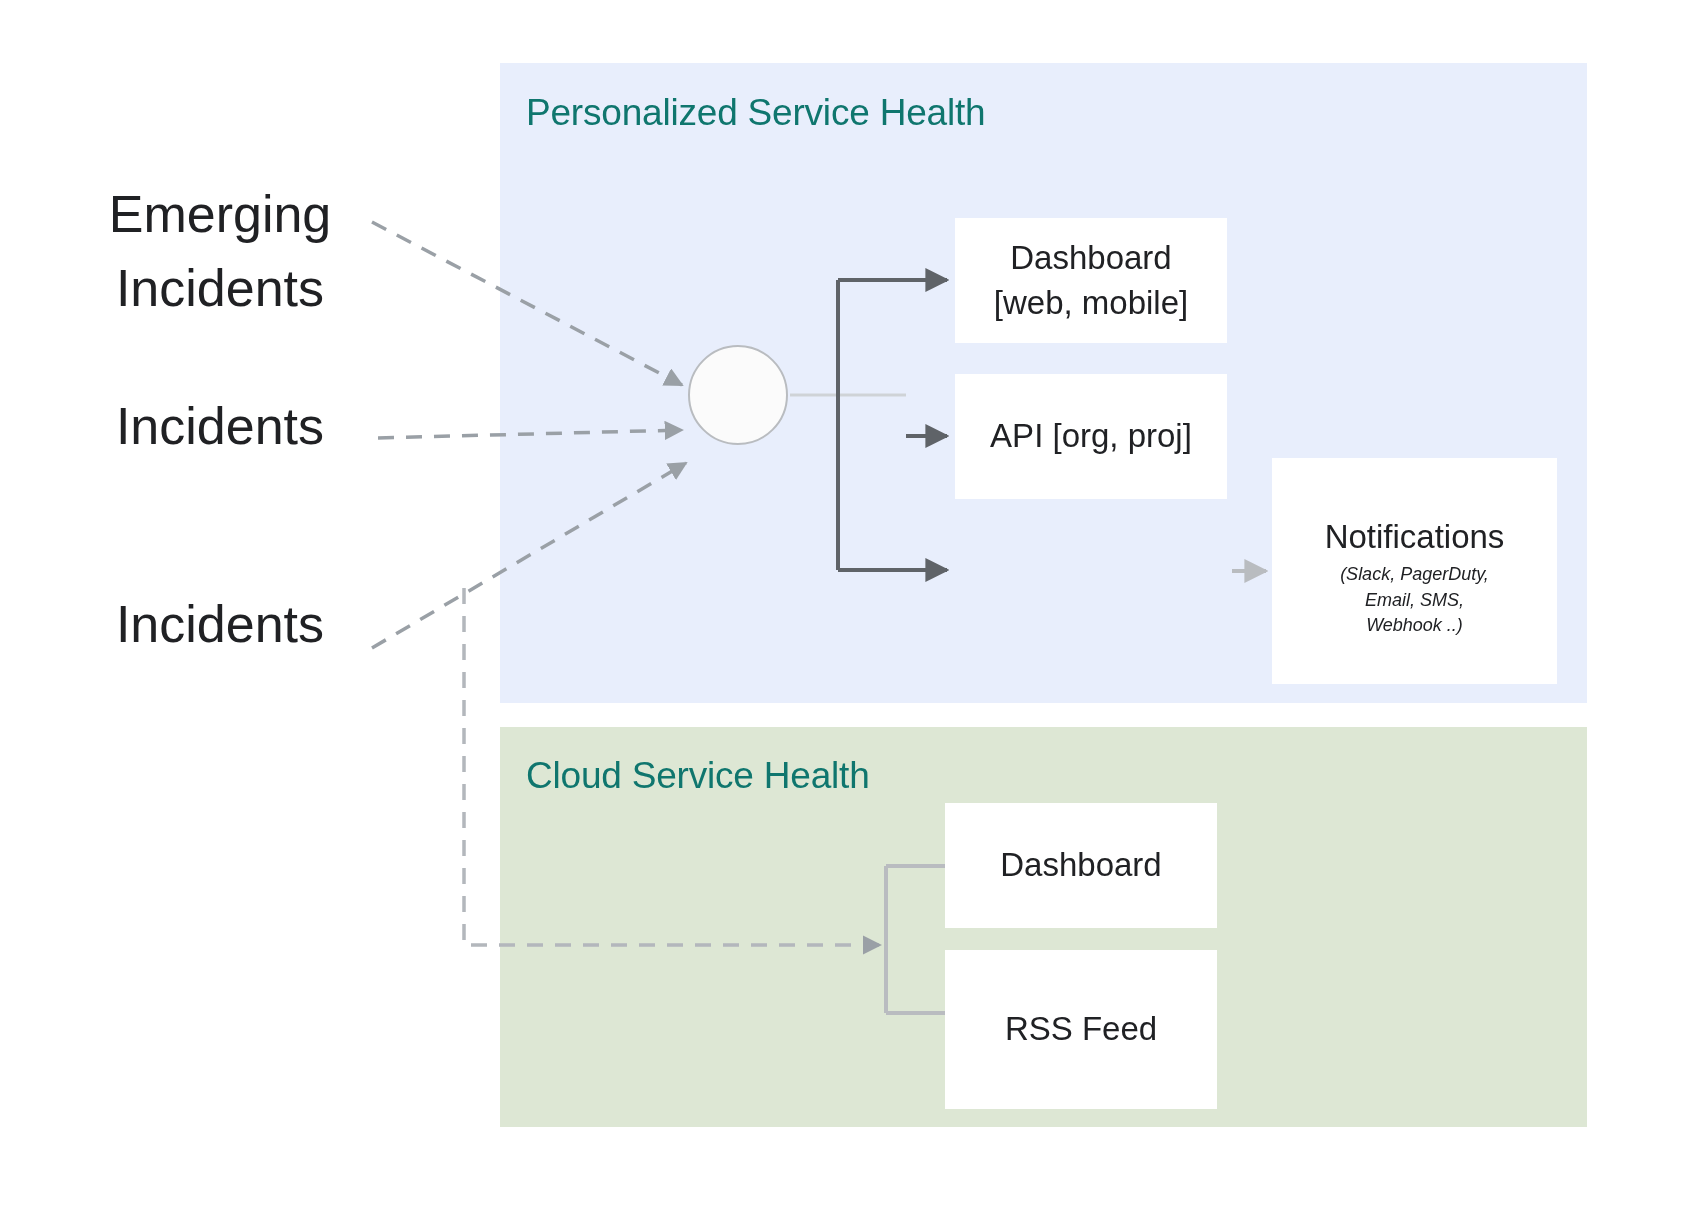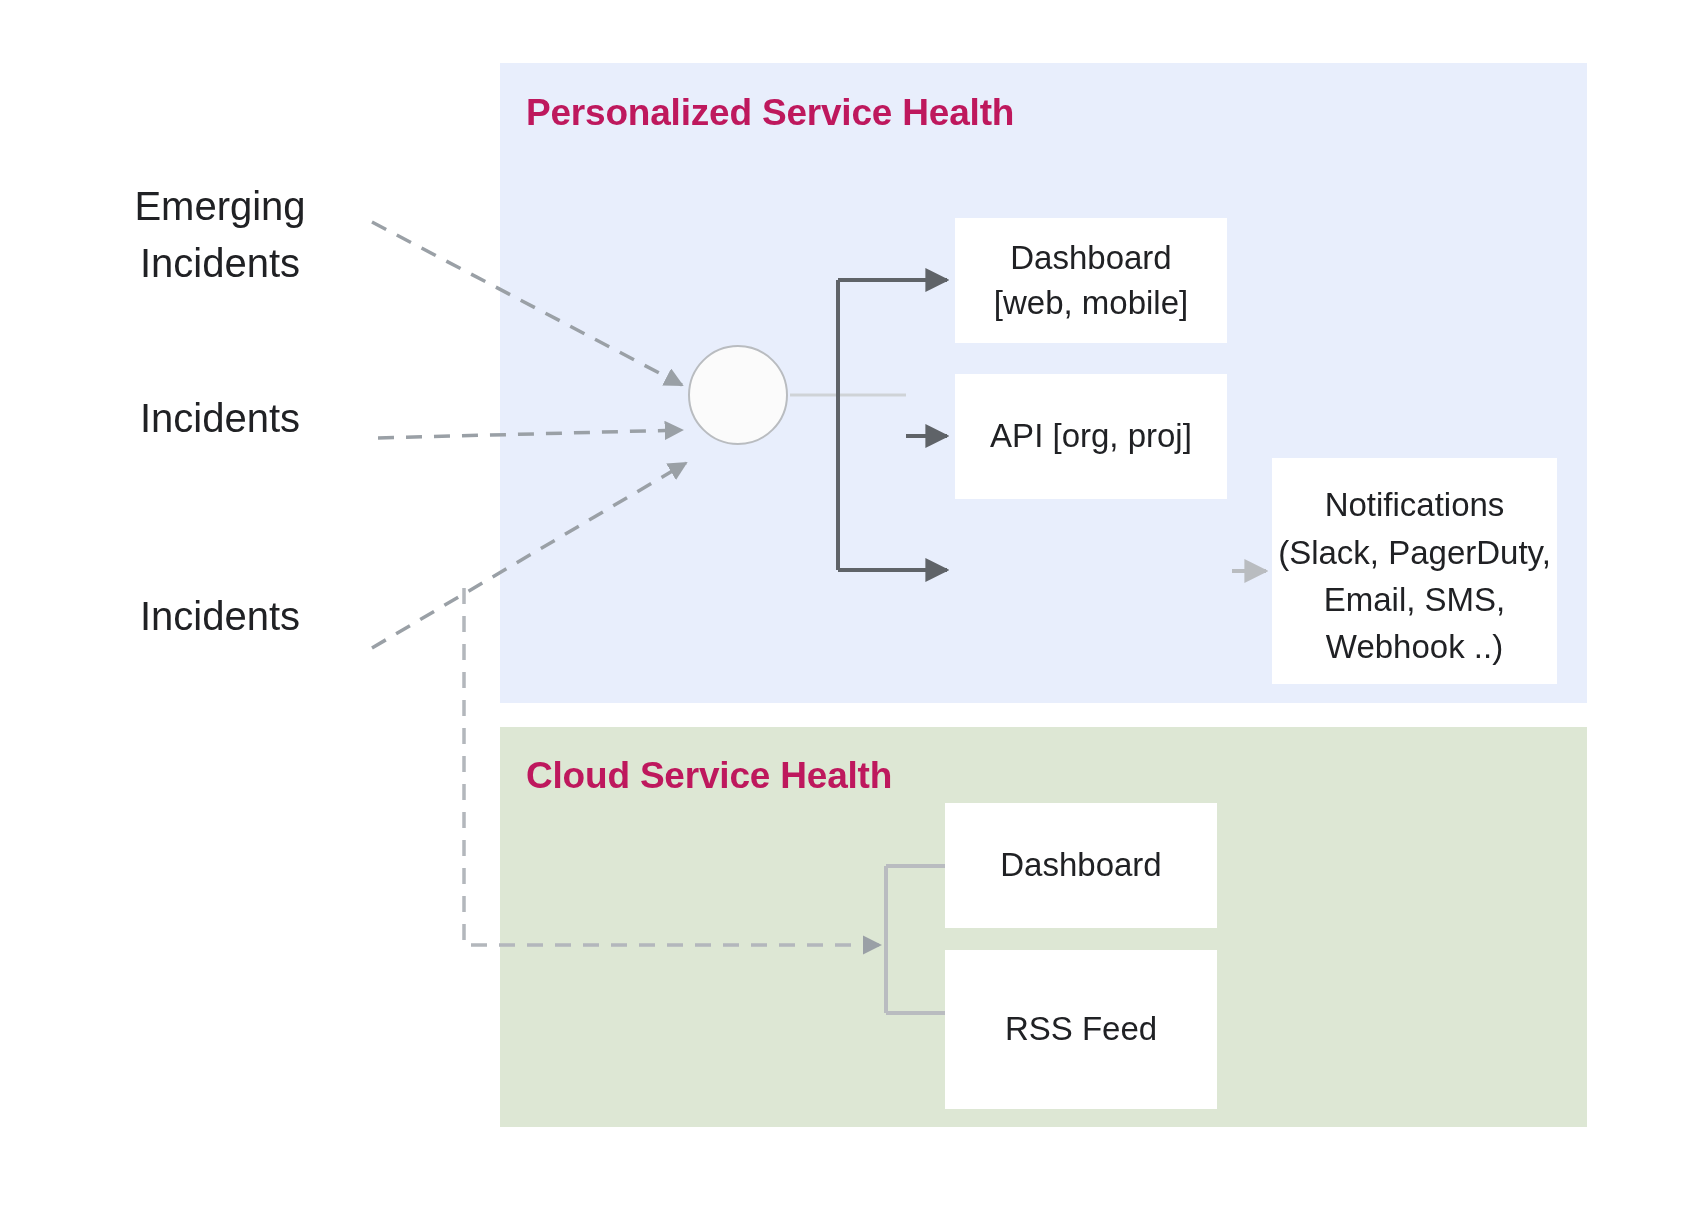--- a/index.html
+++ b/index.html
@@ -28,23 +28,23 @@
   }
   #panel-cloud {
     left: 500px;
     top: 727px;
     width: 1087px;
     height: 400px;
     background: #dde7d4;
   }
   .panel-title {
     position: absolute;
-    font-weight: bold;
+    font-weight: normal;
     font-size: 37px;
-    color: #be185d;
+    color: #0f766e;
     letter-spacing: -0.2px;
     white-space: nowrap;
   }
   #title-personalized { left: 26px; top: 29px; }
   #title-cloud { left: 26px; top: 28px; }
 
   .node-box {
     position: absolute;
     background: #ffffff;
     box-sizing: border-box;
@@ -57,41 +57,41 @@
     line-height: 1.35;
   }
   .node-box .line { display: block; }
 
   #box-dashboard-web { left: 955px; top: 218px; width: 272px; height: 125px; }
   #box-api          { left: 955px; top: 374px; width: 272px; height: 125px; justify-content: center; }
   #box-cloud-logging{ left: 955px; top: 512px; width: 272px; height: 125px; }
   #box-notifications{ left: 1272px; top: 458px; width: 285px; height: 226px;
                       flex-direction: column; }
   #box-notifications .title-line { font-size: 33px; margin-bottom: 2px; margin-top: 12px; }
-  #box-notifications .sub-line { font-size: 33px; line-height: 1.42; }
+  #box-notifications .sub-line { font-size: 18px; line-height: 1.42; font-style: italic; }
 
   #box-dashboard-cloud { left: 945px; top: 803px; width: 272px; height: 125px; }
   #box-rss-feed        { left: 945px; top: 950px; width: 272px; height: 159px; }
 
   #hub-circle {
     position: absolute;
     left: 688px;
     top: 345px;
     width: 100px;
     height: 100px;
     border-radius: 50%;
     background: #fbfbfb;
     border: 2.5px solid #b9bcc0;
     box-sizing: border-box;
   }
 
   .src-label {
     position: absolute;
     text-align: center;
-    font-size: 40px;
+    font-size: 52px;
     line-height: 1.42;
     color: #202124;
     white-space: nowrap;
   }
   #label-emerging  { left: 60px; top: 178px; width: 320px; }
   #label-confirmed { left: 60px; top: 390px; width: 320px; }
   #label-major     { left: 60px; top: 588px; width: 320px; }
 
   svg.edges {
     position: absolute;

